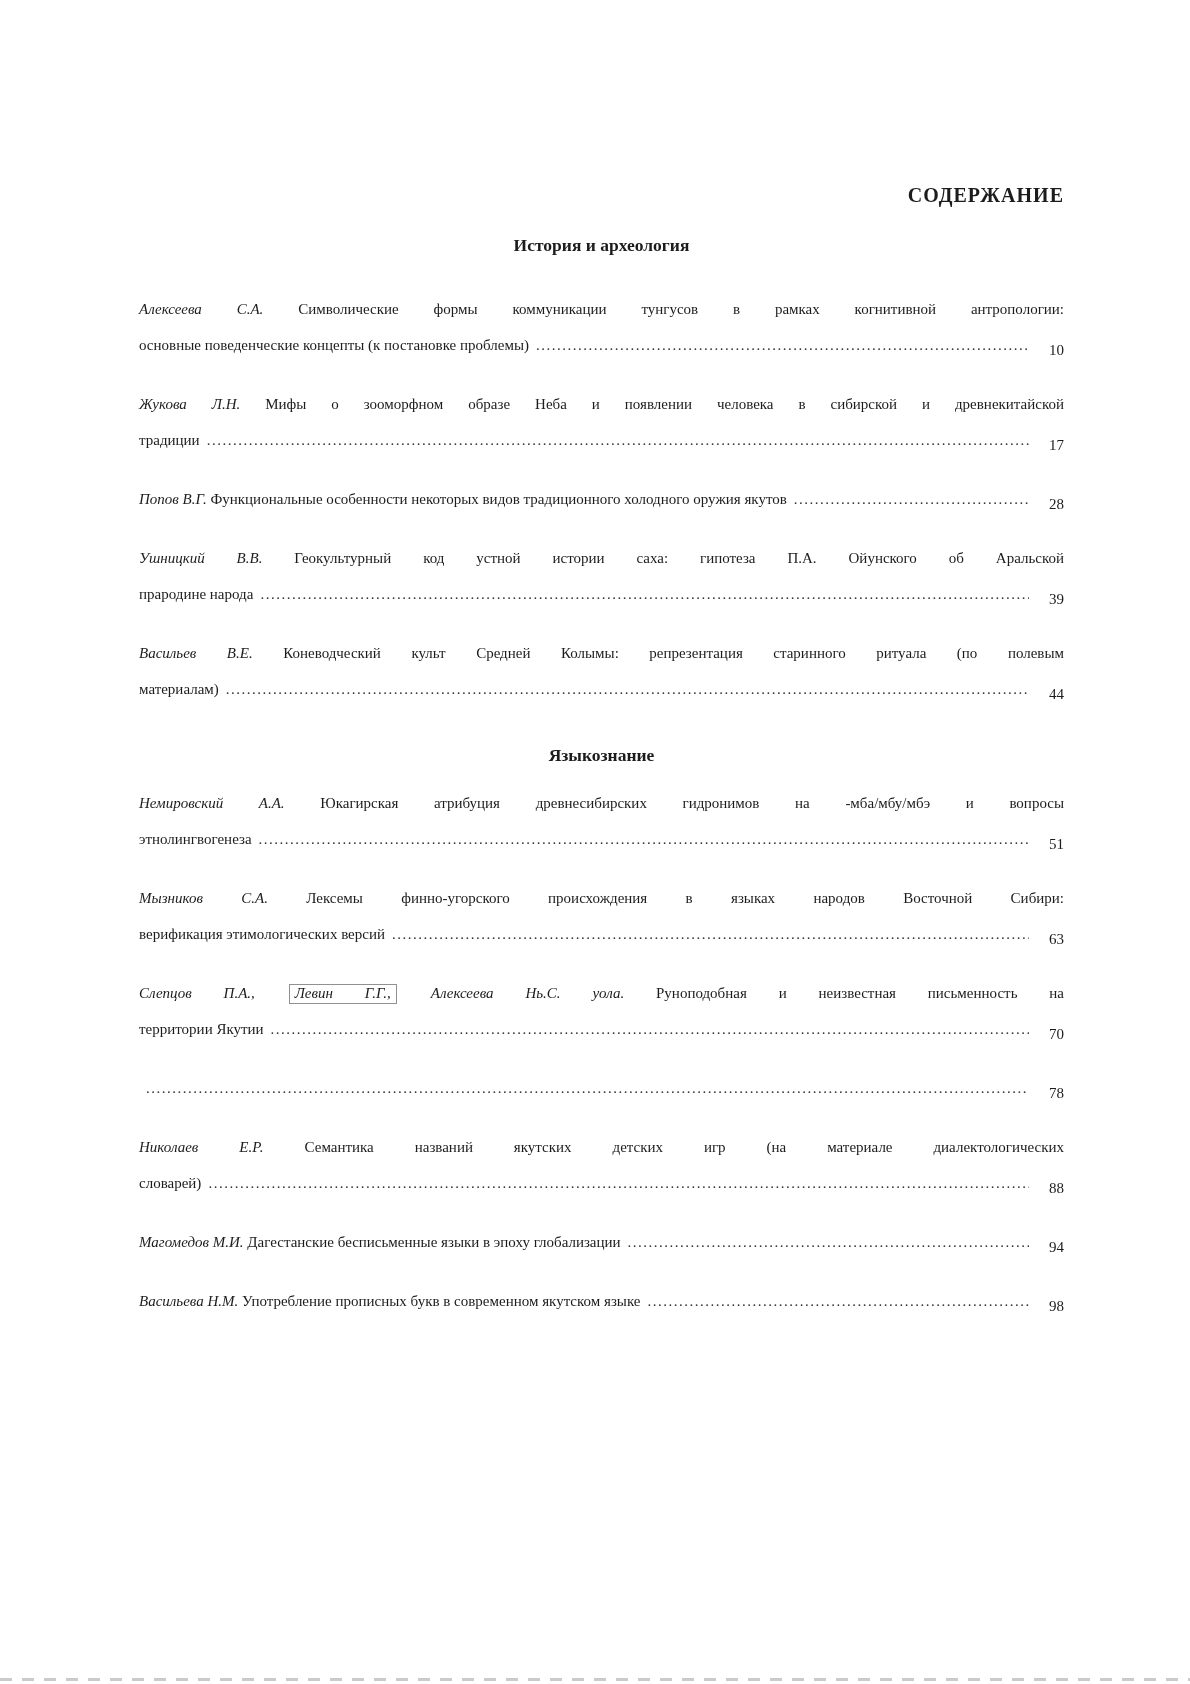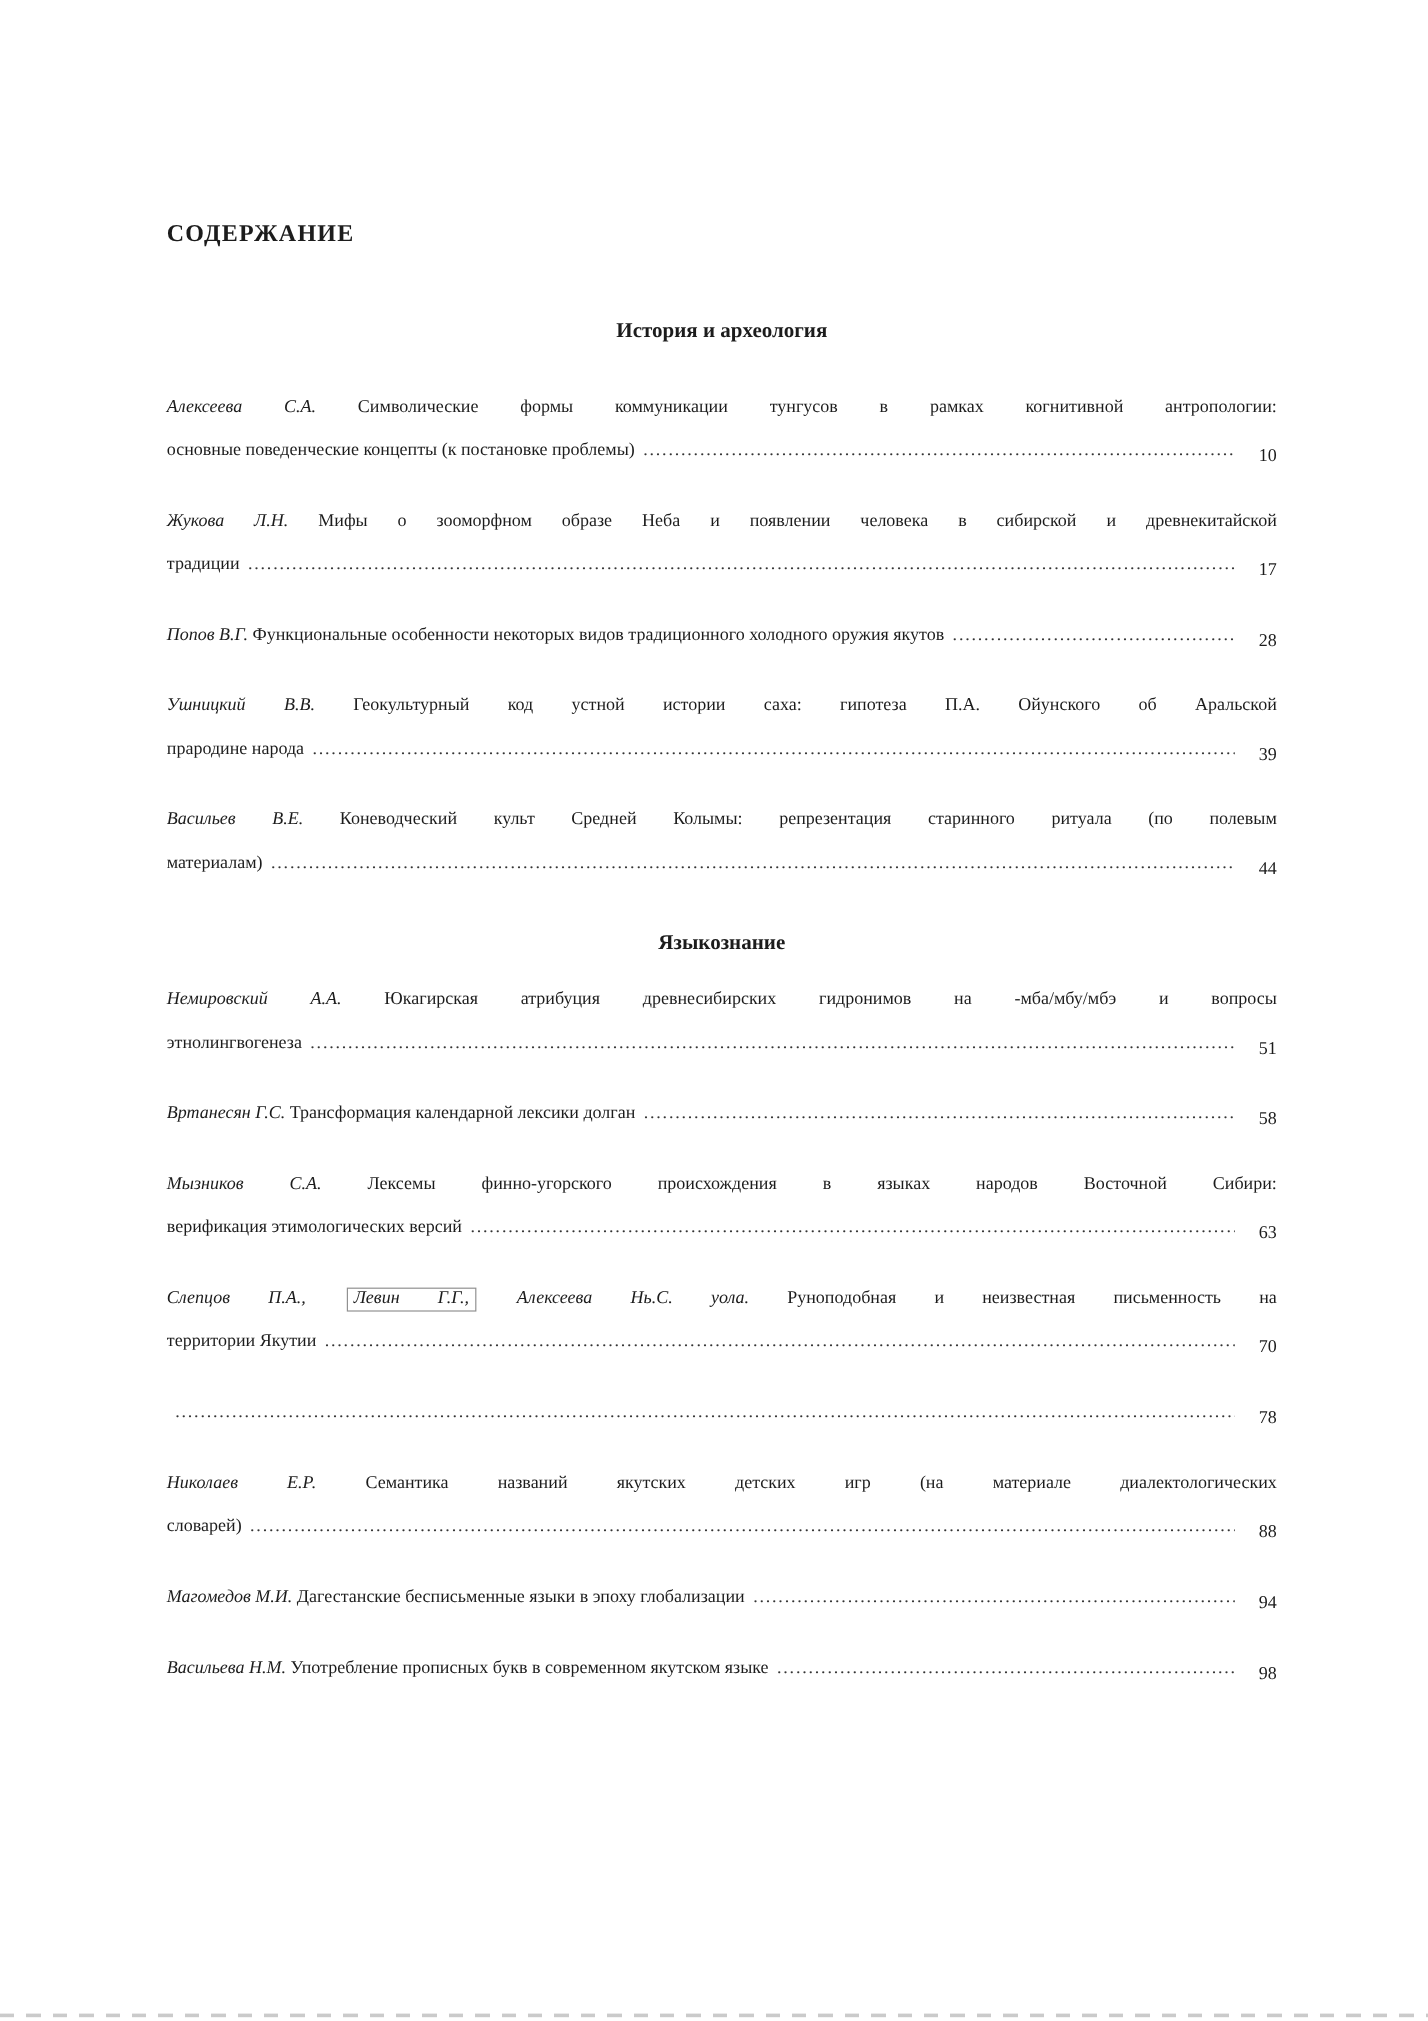--- a/index.html
+++ b/index.html
@@ -13,32 +13,32 @@
     overflow: hidden;
   }
   .content {
     position: absolute;
     left: 139px;
     top: 0;
     width: 925px;
   }
   .toc-title {
     padding-top: 184px;
-    text-align: left;
+    text-align: right;
     font-weight: bold;
     font-size: 20px;
     letter-spacing: 1px;
   }
   .section-heading {
     text-align: center;
     font-weight: bold;
     font-size: 17.5px;
     line-height: 24px;
   }
-  .sh-1 { margin-top: 56px; margin-bottom: 34px; font-family: Liberation Serif, serif; }
+  .sh-1 { margin-top: 26px; margin-bottom: 34px; font-family: Liberation Serif, serif; }
   .sh-2 { margin-top: 36px; margin-bottom: 18px; }
   .entry {
     font-size: 15px;
     line-height: 36px;
     margin-bottom: 23px;
   }
   .line1 {
     text-align: justify;
     text-align-last: justify;
   }
@@ -159,27 +159,20 @@
       <span class="it">-мба/мбу/мбэ</span>
       <span>и вопросы</span>
     </div>
     <div class="lastline">
       <span class="txt">этнолингвогенеза</span>
       <span class="dots"></span>
       <span class="pg">51</span>
     </div>
   </div>
 
-  <div class="entry">
-    <div class="lastline">
-      <span class="txt"><span class="au">Вртанесян Г.С.</span> <span>Трансформация календарной лексики долган</span></span>
-      <span class="dots"></span>
-      <span class="pg">58</span>
-    </div>
-  </div>
 
   <div class="entry">
     <div class="line1">
       <span class="au">Мызников С.А.</span>
       <span>Лексемы финно-угорского происхождения в языках народов Восточной Сибири:</span>
     </div>
     <div class="lastline">
       <span class="txt">верификация этимологических версий</span>
       <span class="dots"></span>
       <span class="pg">63</span>

